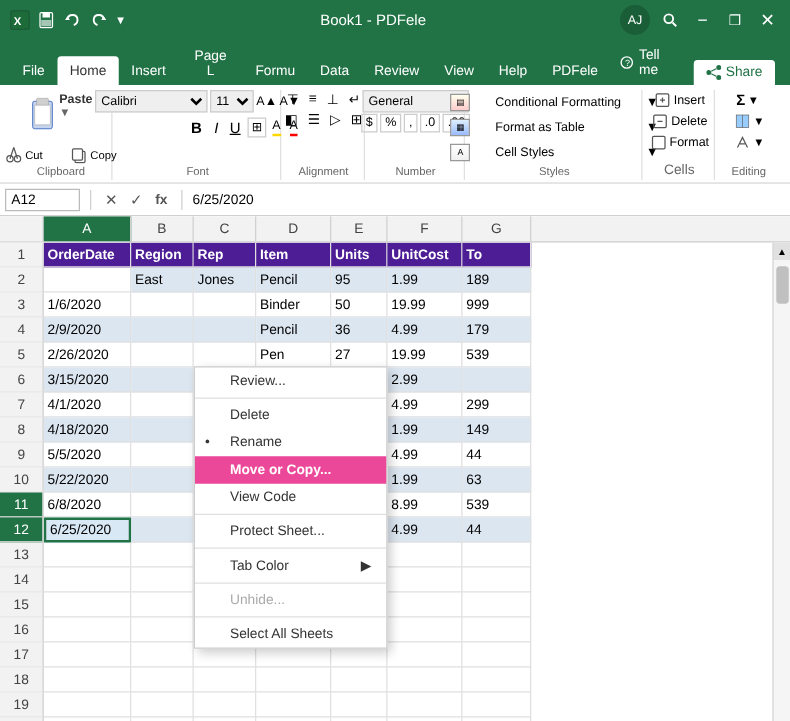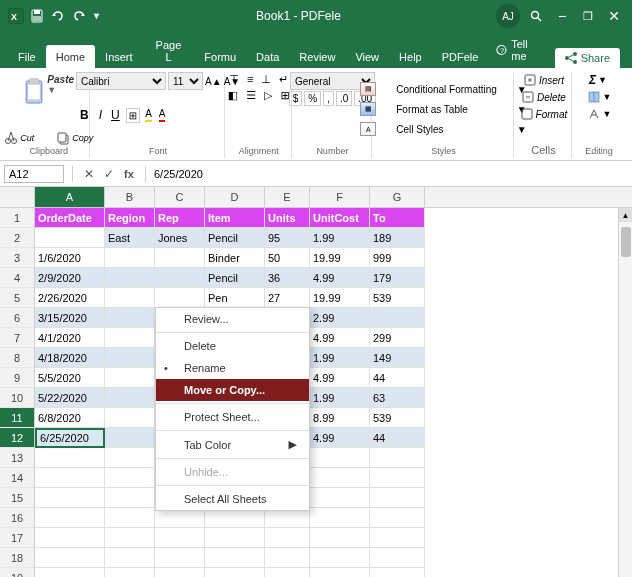--- a/index.html
+++ b/index.html
@@ -31,21 +31,21 @@
       font-size: 11px;
       cursor: pointer;
       color: white;
       border-radius: 3px 3px 0 0;
       text-align: center;
     }
     .ribbon-tab.active { background: #fff; color: #333; }
     .ribbon-content { display: flex; align-items: stretch; padding: 4px 8px 2px; gap: 2px; }
     .ribbon-group { display: flex; flex-direction: column; align-items: center; border-right: 1px solid #e0e0e0; padding: 0 8px; min-width: 50px; }
     .ribbon-group-content { display: flex; align-items: center; gap: 2px; flex: 1; }
-    .ribbon-btn { display: flex; flex-direction: column; align-items: center; padding: 2px 4px; cursor: pointer; border-radius: 2px; min-width: 28px; font-style: italic; }
+    .ribbon-btn { display: flex; flex-direction: column; align-items: center; padding: 2px 4px; cursor: pointer; border-radius: 2px; min-width: 28px; }
     .ribbon-btn-icon { width: 22px; height: 22px; display: flex; align-items: center; justify-content: center; font-size: 14px; }
     .styles-buttons { display: flex; flex-direction: column; gap: 1px; }
     .styles-btn { display: flex; align-items: center; gap: 20px; padding: 1px 4px; cursor: pointer; font-size: 10px; white-space: nowrap; border-radius: 2px; height: 19px; }
     .styles-btn-icon { width: 16px; height: 14px; border: 1px solid #999; background: linear-gradient(#fff, #f0f0f0); font-size: 7px; display: flex; align-items: center; justify-content: center; }
 
     
     .formula-bar { display: flex; align-items: center; background: #fff; border-bottom: 1px solid #d0d0d0; padding: 3px 4px; height: 26px; }
     .cell-ref { width: 60px; border: 1px solid #bbb; padding: 2px 4px; font-size: 11px; margin-right: 4px; }
     .formula-btns { display: flex; align-items: center; gap: 4px; padding: 0 4px; }
     .formula-btn { font-size: 12px; cursor: pointer; color: #555; width: 16px; text-align: center; }
@@ -72,21 +72,21 @@
       height: 20px;
       border-right: 1px solid #e0e0e0;
       border-bottom: 1px solid #e0e0e0;
       padding: 1px 3px;
       font-size: 11px;
       overflow: hidden;
       white-space: nowrap;
       display: flex;
       align-items: center;
     }
-    .cell.header-cell { background: #d946ef; color: white; font-weight: bold; }
+    .cell.header-cell { background: #4c1d95; color: white; font-weight: bold; }
     .cell.blue-row { background: #dce6f1; }
     .cell.active-cell { border: 2px solid #217346 !important; }
 
     
     .context-menu {
       position: absolute;
       left: 155px;
       top: 120px;
       background: white;
       border: 1px solid #ccc;
@@ -96,21 +96,21 @@
       font-size: 11px;
     }
     .ctx-item {
       padding: 5px 12px 5px 28px;
       cursor: pointer;
       display: flex;
       align-items: center;
       position: relative;
       color: #333;
     }
-    .ctx-item.highlighted { background: #7f1d1d; color: white; font-weight: bold; }
+    .ctx-item.highlighted { background: #ec4899; color: white; font-weight: bold; }
     .ctx-item.disabled { color: #aaa; cursor: default; }
     .ctx-separator { height: 1px; background: #e0e0e0; margin: 2px 0; }
     .ctx-icon { position: absolute; left: 8px; width: 16px; }
     .ctx-arrow { margin-left: auto; }
 
     
     .v-scrollbar { width: 14px; background: #f0f0f0; border-left: 1px solid #d0d0d0; display: flex; flex-direction: column; }
     .scroll-btn { height: 14px; display: flex; align-items: center; justify-content: center; cursor: pointer; font-size: 8px; background: #e0e0e0; }
     .scroll-track-v { flex: 1; background: #f5f5f5; position: relative; }
     .scroll-thumb-v { width: 10px; height: 30px; background: #c0c0c0; border-radius: 3px; position: absolute; top: 5px; left: 2px; }
@@ -222,21 +222,21 @@
               <rect x="8" y="1" width="12" height="8" rx="1" fill="#d0d0d0" stroke="#999" stroke-width="0.5"></rect>
               <rect x="6" y="8" width="16" height="20" rx="1" fill="white" stroke="#999" stroke-width="0.5"></rect>
             </svg>
           </div>
           <div style="display:flex;flex-direction:column;align-items:flex-start;margin-left:2px;">
             <span style="font-size:10px;font-weight:bold;color:#333;">Paste</span>
             <span style="font-size:9px;color:#666;">▼</span>
           </div>
         </div>
       </div>
-      <div style="display:flex;gap:18px;margin-top:18px;justify-content:center;">
+      <div style="display:flex;gap:18px;margin-top:4px;justify-content:center;">
         <div class="ribbon-btn" style="flex-direction:row;gap:2px;min-width:auto;padding:1px 2px;">
           <svg width="14" height="14" viewBox="0 0 14 14">
               <circle cx="4" cy="10" r="2.5" fill="none" stroke="#555" stroke-width="1"></circle>
               <circle cx="10" cy="10" r="2.5" fill="none" stroke="#555" stroke-width="1"></circle>
               <line x1="7" y1="1" x2="4" y2="10" stroke="#555" stroke-width="1"></line>
               <line x1="7" y1="1" x2="10" y2="10" stroke="#555" stroke-width="1"></line>
             </svg>
           <span style="font-size:9px;">Cut</span>
         </div>
         <div class="ribbon-btn" style="flex-direction:row;gap:2px;min-width:auto;padding:1px 2px;">
@@ -244,21 +244,21 @@
               <rect x="4" y="4" width="8" height="9" rx="1" fill="none" stroke="#555" stroke-width="1"></rect>
               <rect x="2" y="2" width="8" height="9" rx="1" fill="white" stroke="#555" stroke-width="1"></rect>
             </svg>
           <span style="font-size:9px;">Copy</span>
         </div>
       </div>
       <div style="font-size:9px;color:#666;padding-bottom:2px;">Clipboard</div>
     </div>
 
     <div class="ribbon-group">
-      <div class="ribbon-group-content" style="flex-direction:column;align-items:flex-start;gap:16px;">
+      <div class="ribbon-group-content" style="flex-direction:column;align-items:flex-end;gap:3px;">
         <div style="display:flex;align-items:center;gap:2px;">
           <select style="font-size:10px;height:18px;width:90px;border:1px solid #ccc;">
             <option>Calibri</option>
           </select>
           <select style="font-size:10px;height:18px;width:35px;border:1px solid #ccc;">
             <option>11</option>
           </select>
           <div style="font-size:10px;cursor:pointer;">A▲</div>
           <div style="font-size:10px;cursor:pointer;">A▼</div>
         </div>
@@ -644,20 +644,21 @@
 
     <div class="context-menu">
       <div class="ctx-item">Review...</div>
       <div class="ctx-separator"></div>
       <div class="ctx-item">Delete</div>
       <div class="ctx-item">
         <span class="ctx-icon">•</span>
         Rename
       </div>
       <div class="ctx-item highlighted">Move or Copy...</div>
+      <div class="ctx-item">View Code</div>
       <div class="ctx-separator"></div>
       <div class="ctx-item">Protect Sheet...</div>
       <div class="ctx-separator"></div>
       <div class="ctx-item">
         Tab Color
         <span class="ctx-arrow">▶</span>
       </div>
       <div class="ctx-separator"></div>
       <div class="ctx-item disabled">Unhide...</div>
       <div class="ctx-separator"></div>

